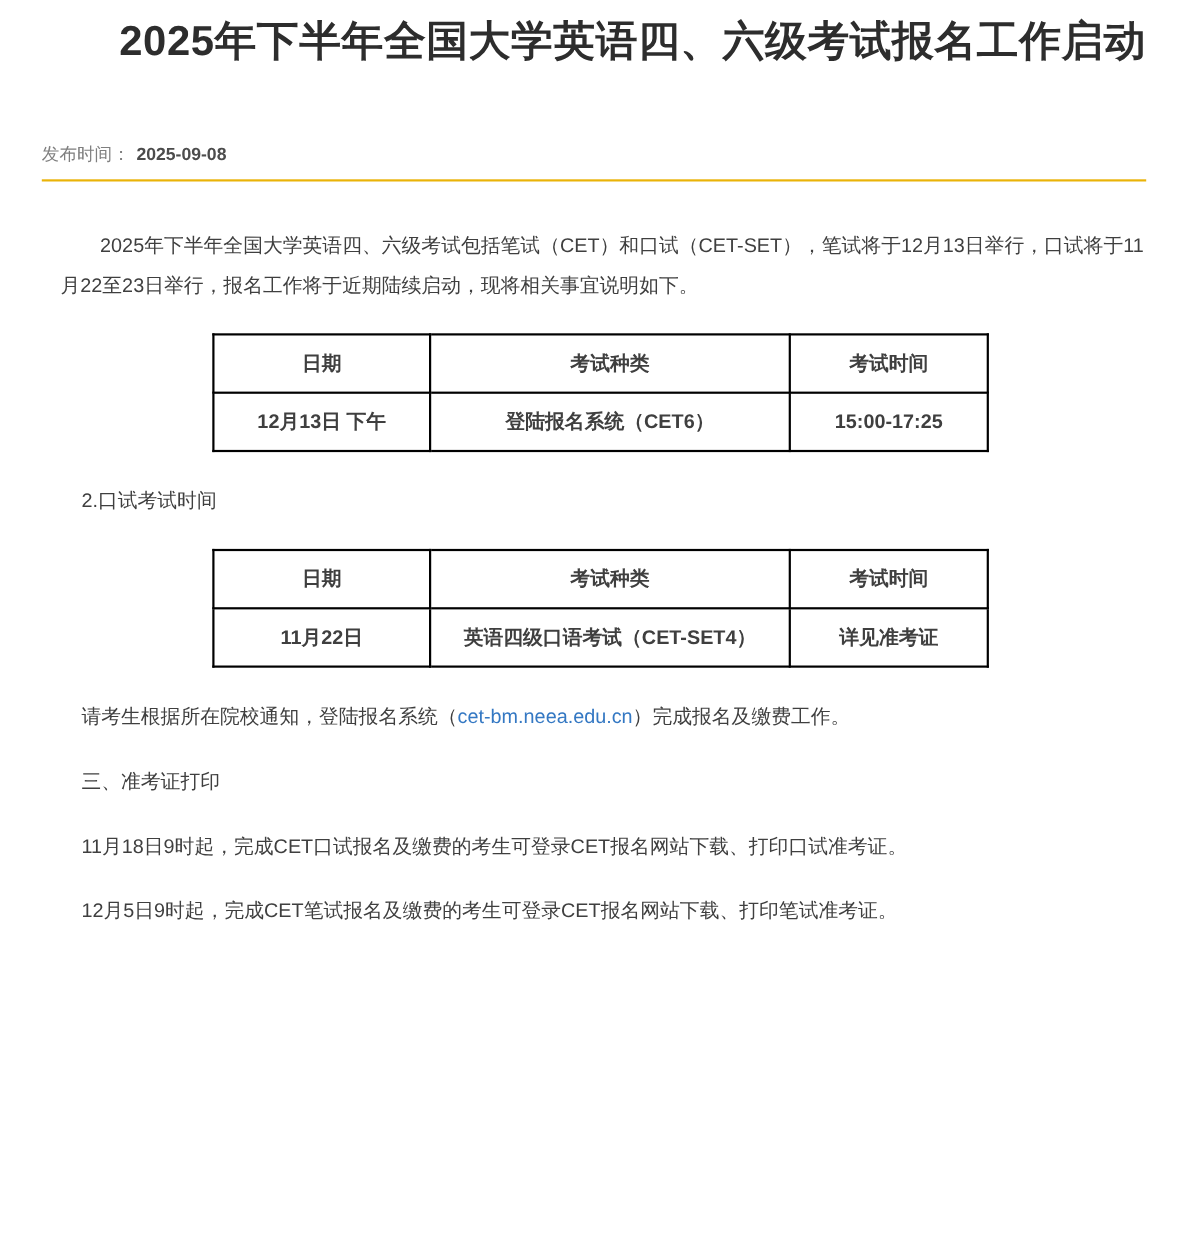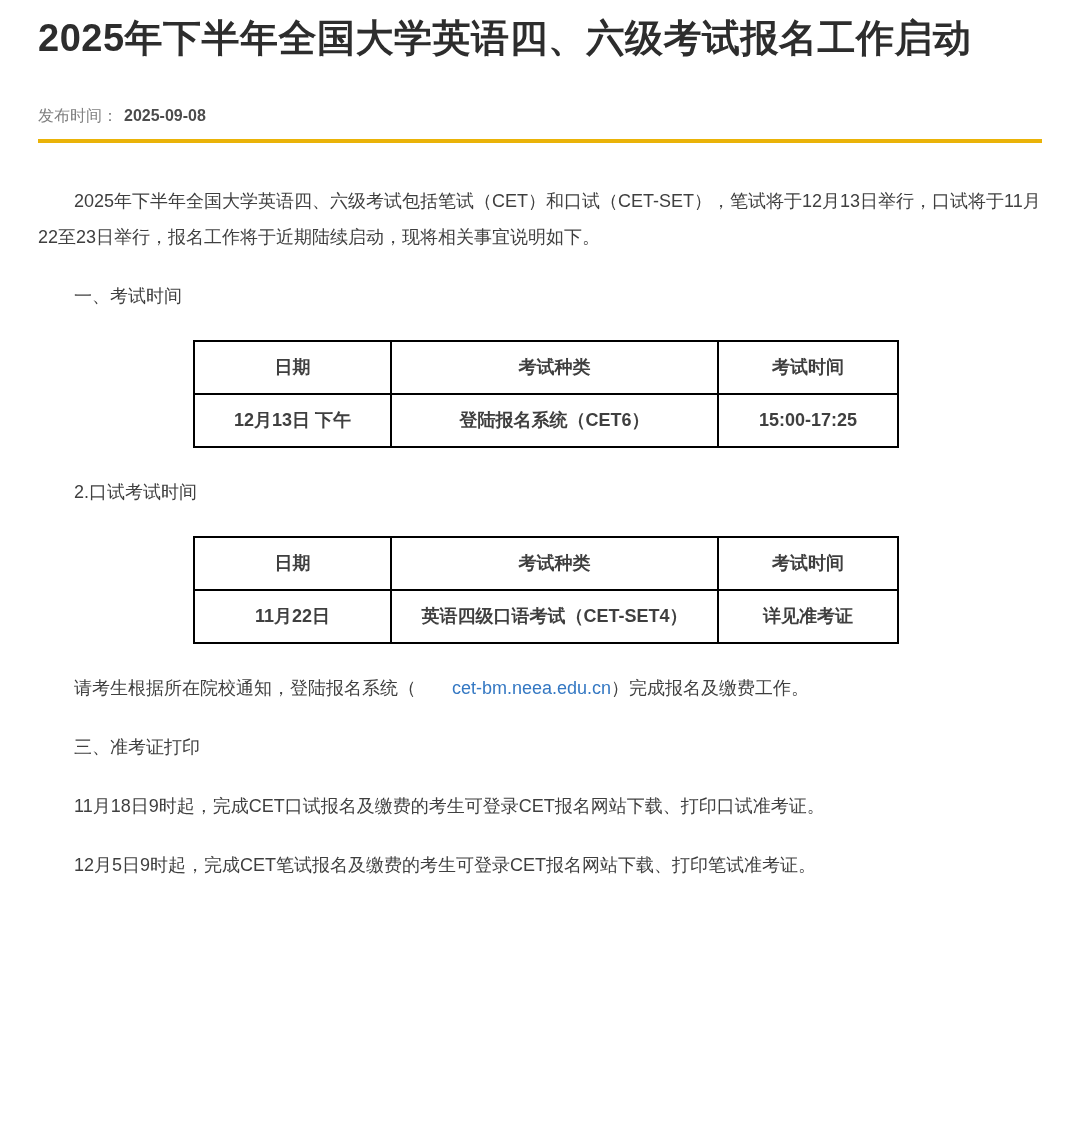--- a/index.html
+++ b/index.html
@@ -15,47 +15,48 @@
     overflow: hidden;
   }
   .page {
     padding: 0 38px;
   }
   h1.title {
     font-size: 38px;
     line-height: 1.2;
     font-weight: 700;
     color: #2d2d2d;
-    text-align: left;
+    text-align: right;
     margin: 16px 0 0 0;
     letter-spacing: 0.5px;
   }
   .pub {
-    margin-top: 44px;
+    margin-top: 68px;
     padding-bottom: 12px;
-    border-bottom: 4px solid #eab308;
+    border-bottom: 2px solid #eab308;
     font-size: 16px;
     color: #7f7f7f;
   }
   .pub-date {
     color: #4c4c4c;
     font-weight: 700;
     margin-left: 6px;
   }
   p {
     font-size: 18px;
     line-height: 2;
     margin: 23px 0;
     color: #3f3f3f;
   }
   p.indent {
     text-indent: 2em;
   }
   p.intro {
     margin-top: 40px;
+    margin-left: 17px;
   }
   table.sched {
     border-collapse: collapse;
     table-layout: fixed;
     width: 704px;
     margin: 26px 0 26px 155px;
     border: 2px solid #000;
   }
   table.sched th,
   table.sched td {
@@ -67,37 +68,35 @@
     font-size: 18px;
     font-weight: 700;
     color: #3f3f3f;
     overflow: hidden;
     white-space: nowrap;
   }
   a.reg-link {
     color: #3478c3;
     text-decoration: none;
     cursor: pointer;
-    margin-left: 36px;
   }
 </style>
 </head>
 <body>
 
 <div class="page">
 
   <h1 class="title">2025年下半年全国大学英语四、六级考试报名工作启动</h1>
 
   <div class="pub">
     <span>发布时间：</span><span class="pub-date">2025-09-08</span>
   </div>
 
   <p class="indent intro">2025年下半年全国大学英语四、六级考试包括笔试（CET）和口试（CET-SET），笔试将于12月13日举行，口试将于11月22至23日举行，报名工作将于近期陆续启动，现将相关事宜说明如下。</p>
 
-  <p class="indent">一、考试时间</p>
 
 
   <table class="sched">
     <colgroup>
       <col style="width:197px">
       <col style="width:327px">
       <col style="width:180px">
     </colgroup>
     <tbody>
       <tr>

